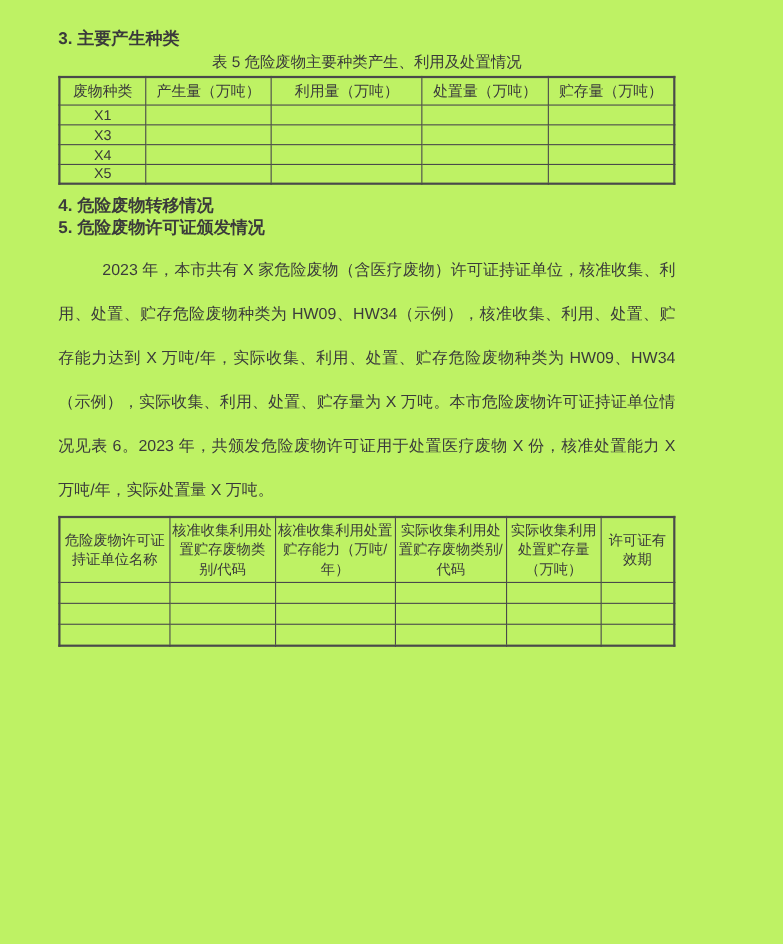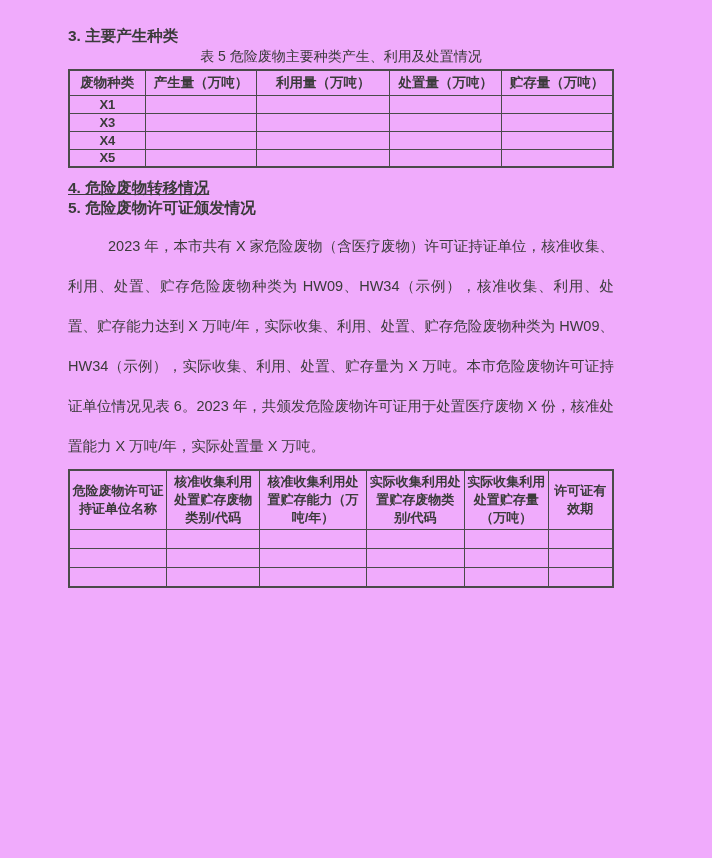--- a/index.html
+++ b/index.html
@@ -11,22 +11,22 @@
     width: 712px;
     height: 858px;
     font-family: "Liberation Sans", sans-serif;
     color: #3b3b3b;
     overflow: hidden;
   }
   .page {
     box-sizing: border-box;
     width: 712px;
     height: 858px;
-    padding: 26px 98px 0 68px;
-    background: #f0abfc;
+    padding: 26px 98px 0 53px;
+    background: #bef264;
   }
   .sec-heading {
     font-size: 15.5px;
     font-weight: 700;
     line-height: 20px;
     margin: 0;
     color: #3b3b3b;
   }
   .body-para {
     font-size: 14.5px;
@@ -46,37 +46,37 @@
   table {
     border-collapse: collapse;
     width: 100%;
     table-layout: fixed;
     border: 2px solid #4a4a4a;
   }
   th, td {
     border: 1px solid #4a4a4a;
     text-align: center;
     vertical-align: middle;
-    font-weight: bold;
+    font-weight: normal;
     padding: 0 3px;
     box-sizing: border-box;
     overflow: hidden;
   }
   
   #table5 { margin-top: 3px; }
   #table5 th { height: 25px; font-size: 13.5px; line-height: 16px; }
   #table5 td { height: 18px; font-size: 13px; }
   
   #table6 { margin-top: 3px; }
   #table6 th { height: 58px; font-size: 13px; line-height: 18px; padding: 2px 2px; }
   #table6 td { height: 19px; font-size: 13px; }
 
   .mt-p1   { margin-top: 10px; }
   .mt-cap5 { }
-  .mt-h4   { margin-top: 10px; text-decoration: underline; }
+  .mt-h4   { margin-top: 10px; }
   .mt-p2   { margin-top: 8px; }
   .mt-h5   { margin-top: 0; }
   .mt-p3   { margin-top: 8px; }
   .mt-cap6 { margin-top: 2px; }
 </style>
 </head>
 <body>
 
 <div class="page">
 

